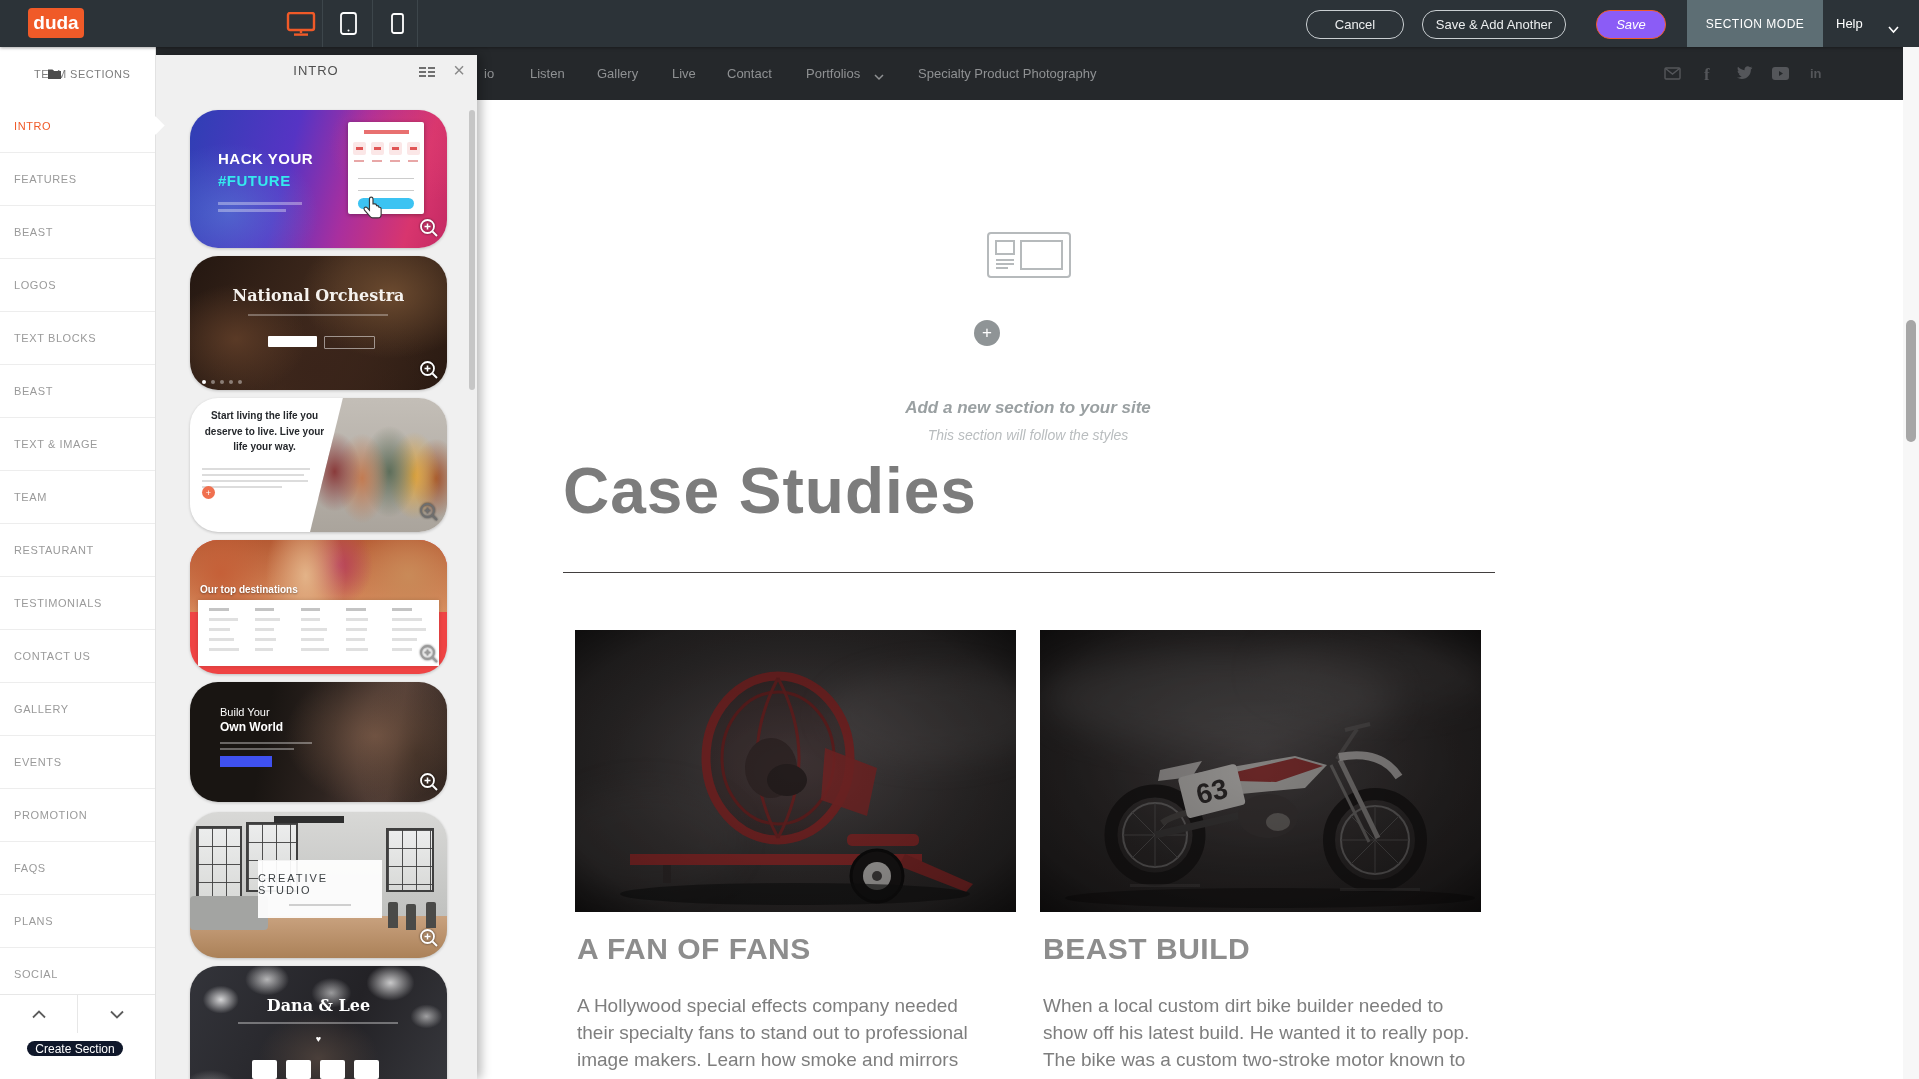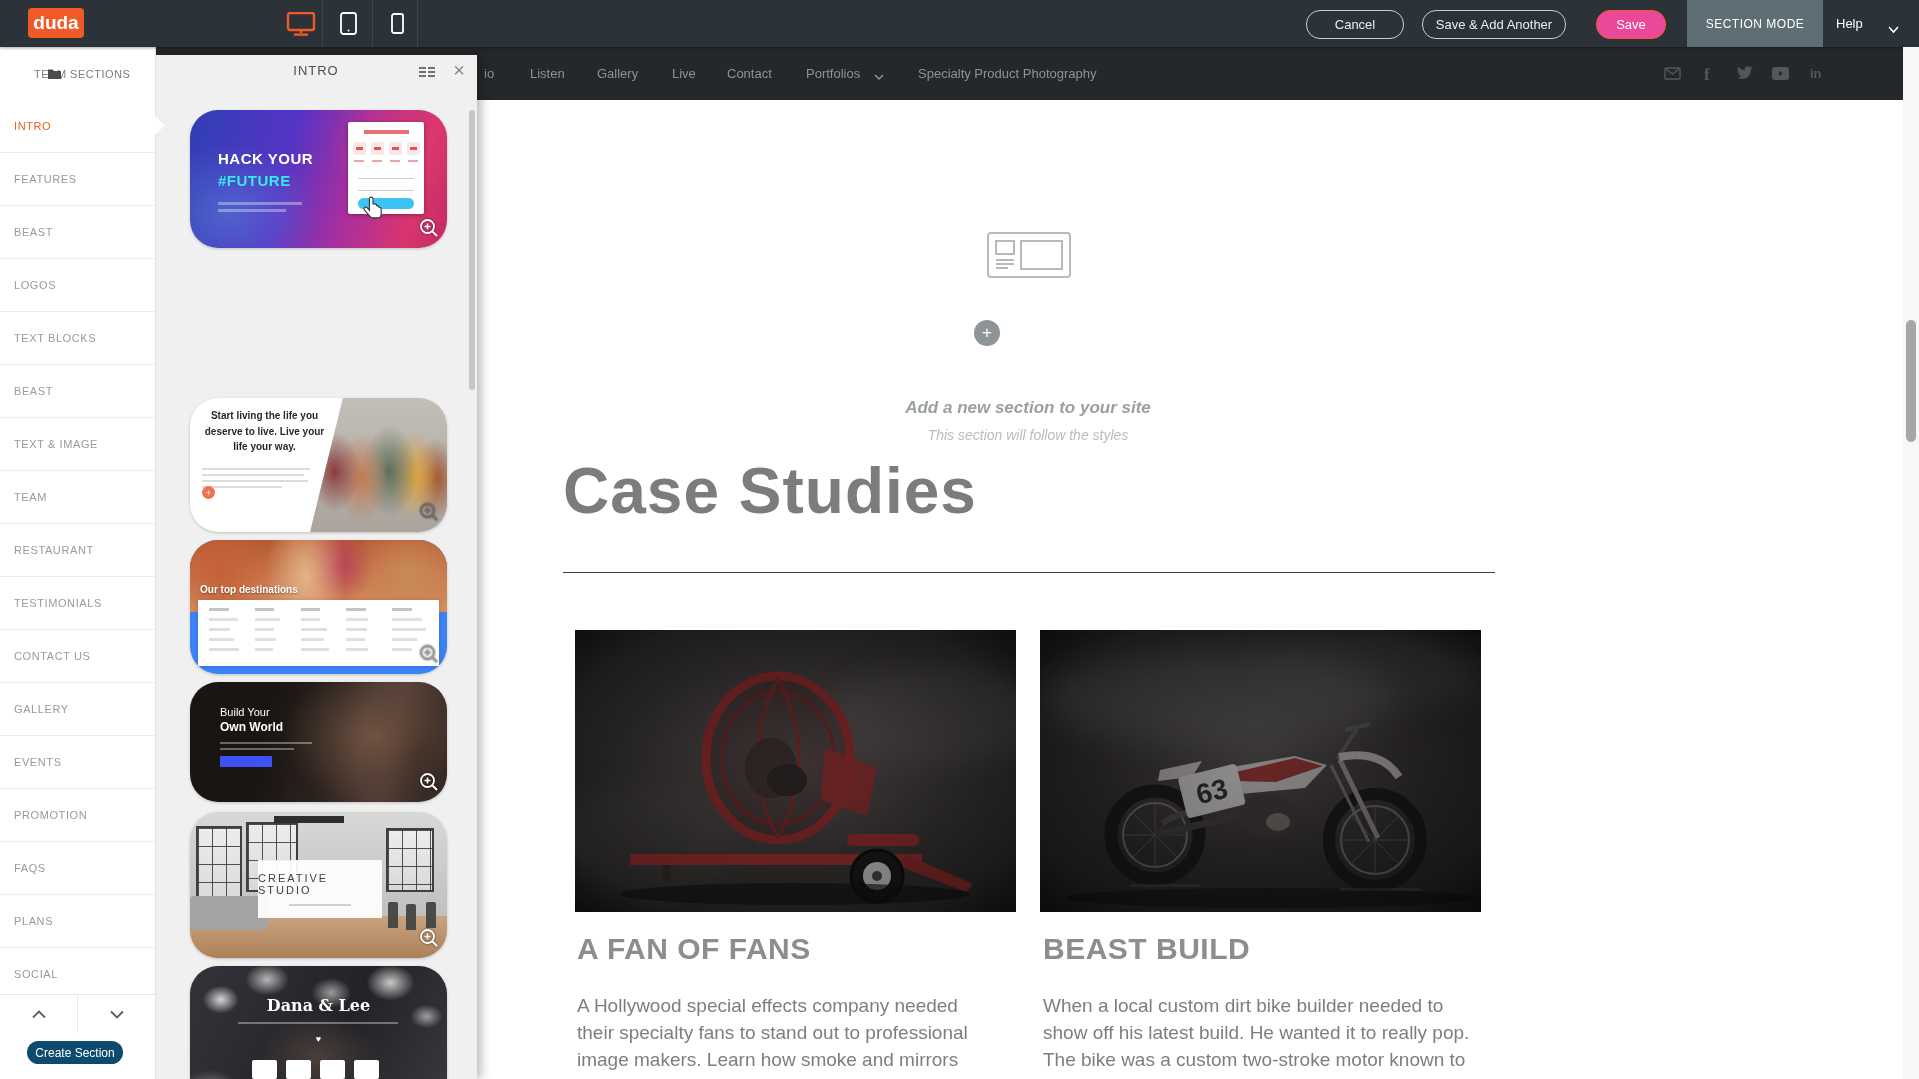--- a/index.html
+++ b/index.html
@@ -8,38 +8,38 @@
   .abs{position:absolute;}
 
   
   #topbar{left:0;top:0;width:1919px;height:47px;background:#2c3338;z-index:40;
           box-shadow:0 1px 3px rgba(0,0,0,.35);}
   #logo{left:28px;top:8px;width:56px;height:30px;background:#f05a28;border-radius:4px;
         color:#fff;font-weight:bold;font-size:19px;display:flex;align-items:center;justify-content:center;}
   .tb-divider{top:0;width:1px;height:47px;background:#3d464b;}
   .pill{height:27px;border-radius:14px;border:1px solid #c9ced1;color:#eceeef;font-size:13px;
         display:flex;align-items:center;justify-content:center;top:10px;background:transparent;cursor:pointer;}
-  .pill.solid{background:#ec4899;border-color:#f05a28;color:#fff;}
+  .pill.solid{background:#8b5cf6;border-color:#f05a28;color:#fff;font-style:italic;}
   #section-mode{left:1687px;top:0;width:136px;height:47px;background:#5d6e74;color:#fff;
         font-size:12px;letter-spacing:.5px;display:flex;align-items:center;justify-content:center;}
   #help{left:1836px;top:16px;color:#fff;font-size:13px;}
 
   
   #sidebar{left:0;top:47px;width:155px;height:1032px;background:#fff;z-index:30;border-right:1px solid #e2e2e2;}
   #sb-header{position:relative;height:53px;border-bottom:1px solid #e7e7e7;display:flex;align-items:center;}
   #sb-header span{margin-left:34px;font-size:11px;color:#7d7d7d;letter-spacing:.5px;}
   #sb-items{position:absolute;top:53px;left:0;right:0;}
   .sb-item{position:relative;height:52px;border-bottom:1px solid #ededed;display:flex;align-items:center;
            padding-left:14px;font-size:11px;color:#9a9a9a;letter-spacing:.6px;cursor:pointer;background:#fff;}
   .sb-item.active{color:#f05a28;}
   .sb-item.active::after{content:'';position:absolute;right:-7px;top:19px;width:13px;height:13px;
            background:#fff;transform:rotate(45deg);z-index:60;}
   #sb-bottom{position:absolute;bottom:0;left:0;right:0;height:84px;background:#fff;border-top:1px solid #e7e7e7;}
   .sb-chev{position:absolute;top:0;width:77px;height:38px;display:flex;align-items:center;justify-content:center;cursor:pointer;}
-  #create-btn{position:absolute;left:27px;top:46px;width:96px;height:23px;background:#0c4a6e;border-radius:15px;
+  #create-btn{position:absolute;left:27px;top:46px;width:96px;height:15px;background:#0f172a;border-radius:15px;
            color:#fff;font-size:12px;display:flex;align-items:center;justify-content:center;cursor:pointer;}
 
   
   #panel{left:155px;top:55px;width:322px;height:1024px;background:#f0f0f0;z-index:20;
          box-shadow:4px 0 10px rgba(0,0,0,.28);}
   #panel-header{position:relative;height:30px;display:flex;align-items:center;justify-content:center;}
   #panel-title{font-size:13px;color:#4f4f4f;letter-spacing:1px;}
   #panel-grid-icon{position:absolute;right:42px;top:9px;cursor:pointer;}
   #panel-close{position:absolute;right:12px;top:1px;font-size:20px;color:#8a8a8a;cursor:pointer;line-height:28px;}
   .thumb{position:absolute;left:35px;width:257px;background:#fff;box-shadow:0 1px 3px rgba(0,0,0,.2);
@@ -86,21 +86,21 @@
   #t3-photo{left:120px;top:0;width:137px;height:134px;clip-path:polygon(24% 0,100% 0,100% 100%,0 100%);
       background:
       radial-gradient(26px 40px at 18% 55%, #8a3b3b, transparent),
       radial-gradient(26px 45px at 38% 60%, #c27b52, transparent),
       radial-gradient(28px 46px at 58% 55%, #5e6e5a, transparent),
       radial-gradient(26px 44px at 76% 58%, #e0a43c, transparent),
       radial-gradient(24px 40px at 92% 60%, #a0522d, transparent),
       linear-gradient(#c3beb7,#aaa49c);}
 
   
-  #t4{top:485px;height:134px;background:#3b82f6;}
+  #t4{top:485px;height:134px;background:#ef4444;}
   #t4-photo{left:0;top:0;width:257px;height:72px;background:
       radial-gradient(50px 60px at 12% 45%, #c56038, transparent),
       radial-gradient(40px 70px at 45% 50%, #e3b388, transparent),
       radial-gradient(34px 40px at 58% 35%, #b8415a, transparent),
       radial-gradient(60px 60px at 85% 50%, #c98a58, transparent),
       linear-gradient(#b55a33,#d98f60);}
   #t4-title{left:10px;top:44px;color:#fff;font-size:10px;font-weight:bold;text-shadow:0 1px 2px rgba(0,0,0,.4);}
   #t4-table{left:8px;top:60px;width:241px;height:66px;background:#fff;box-shadow:0 0 4px rgba(0,0,0,.15);
             display:flex;padding:8px 6px 0 6px;box-sizing:border-box;}
   .t4-col{flex:1;margin:0 5px;}
@@ -523,20 +523,39 @@
     <span class="mag">
       <svg width="20" height="20" viewBox="0 0 20 20">
           <circle cx="8.5" cy="8.5" r="6.5" fill="none" stroke="#fff" stroke-width="1.8"></circle>
           <line x1="8.5" y1="5.5" x2="8.5" y2="11.5" stroke="#fff" stroke-width="1.6"></line>
           <line x1="5.5" y1="8.5" x2="11.5" y2="8.5" stroke="#fff" stroke-width="1.6"></line>
           <line x1="13.5" y1="13.5" x2="18" y2="18" stroke="#fff" stroke-width="2"></line>
         </svg>
     </span>
   </div>
 
+  <div class="thumb" id="t2">
+    <div class="abs" id="t2-title">National Orchestra</div>
+    <div class="abs" id="t2-sub"></div>
+    <div class="abs" id="t2-btn1"></div>
+    <div class="abs" id="t2-btn2"></div>
+    <div class="dot on" style="left:12px"></div>
+    <div class="dot" style="left:21px"></div>
+    <div class="dot" style="left:30px"></div>
+    <div class="dot" style="left:39px"></div>
+    <div class="dot" style="left:48px"></div>
+    <span class="mag">
+      <svg width="20" height="20" viewBox="0 0 20 20">
+          <circle cx="8.5" cy="8.5" r="6.5" fill="none" stroke="#fff" stroke-width="1.8"></circle>
+          <line x1="8.5" y1="5.5" x2="8.5" y2="11.5" stroke="#fff" stroke-width="1.6"></line>
+          <line x1="5.5" y1="8.5" x2="11.5" y2="8.5" stroke="#fff" stroke-width="1.6"></line>
+          <line x1="13.5" y1="13.5" x2="18" y2="18" stroke="#fff" stroke-width="2"></line>
+        </svg>
+    </span>
+  </div>
 
   <div class="thumb" id="t3">
     <div class="abs" id="t3-photo"></div>
     <div class="abs" id="t3-head">Start living the life you deserve to live. Live your life your way.</div>
     <div class="abs t3-line" style="top:70px;width:108px"></div>
     <div class="abs t3-line" style="top:76px;width:102px"></div>
     <div class="abs t3-line" style="top:82px;width:106px"></div>
     <div class="abs t3-line" style="top:88px;width:80px"></div>
     <div class="abs" id="t3-plus">+</div>
     <span class="mag">

